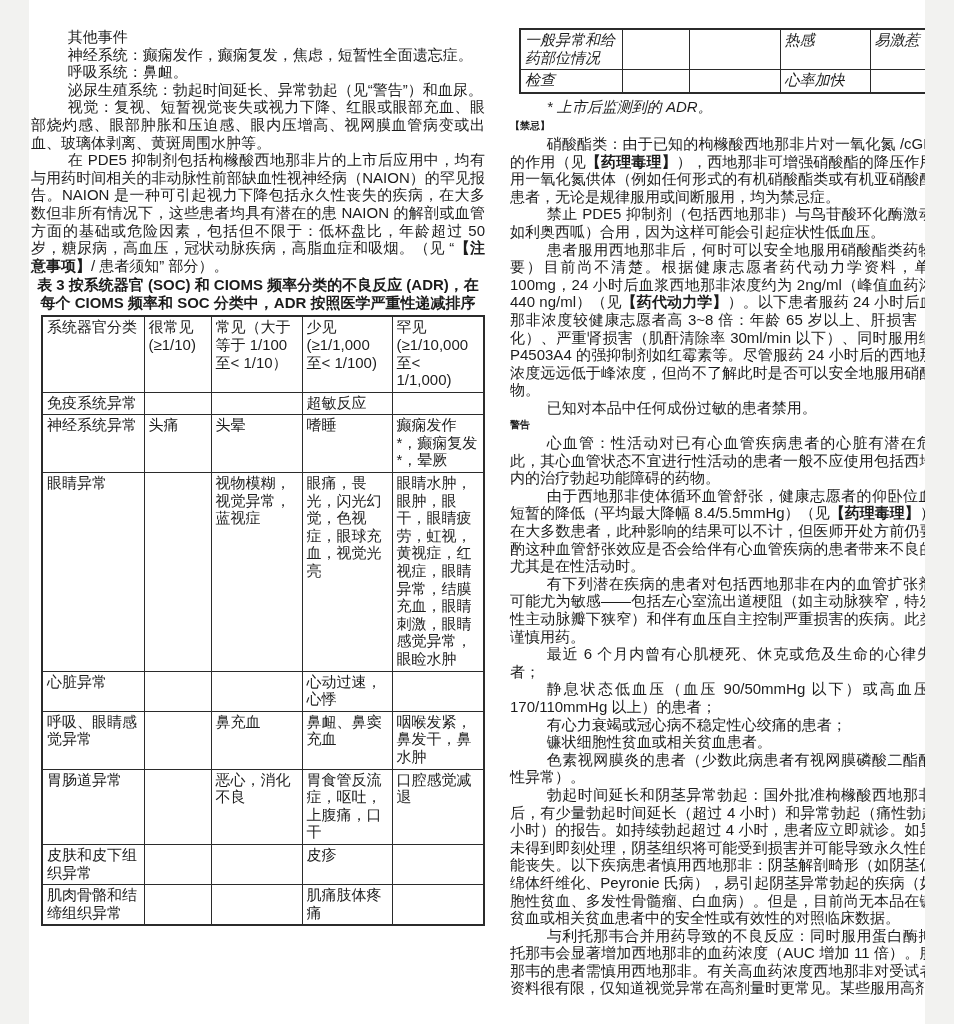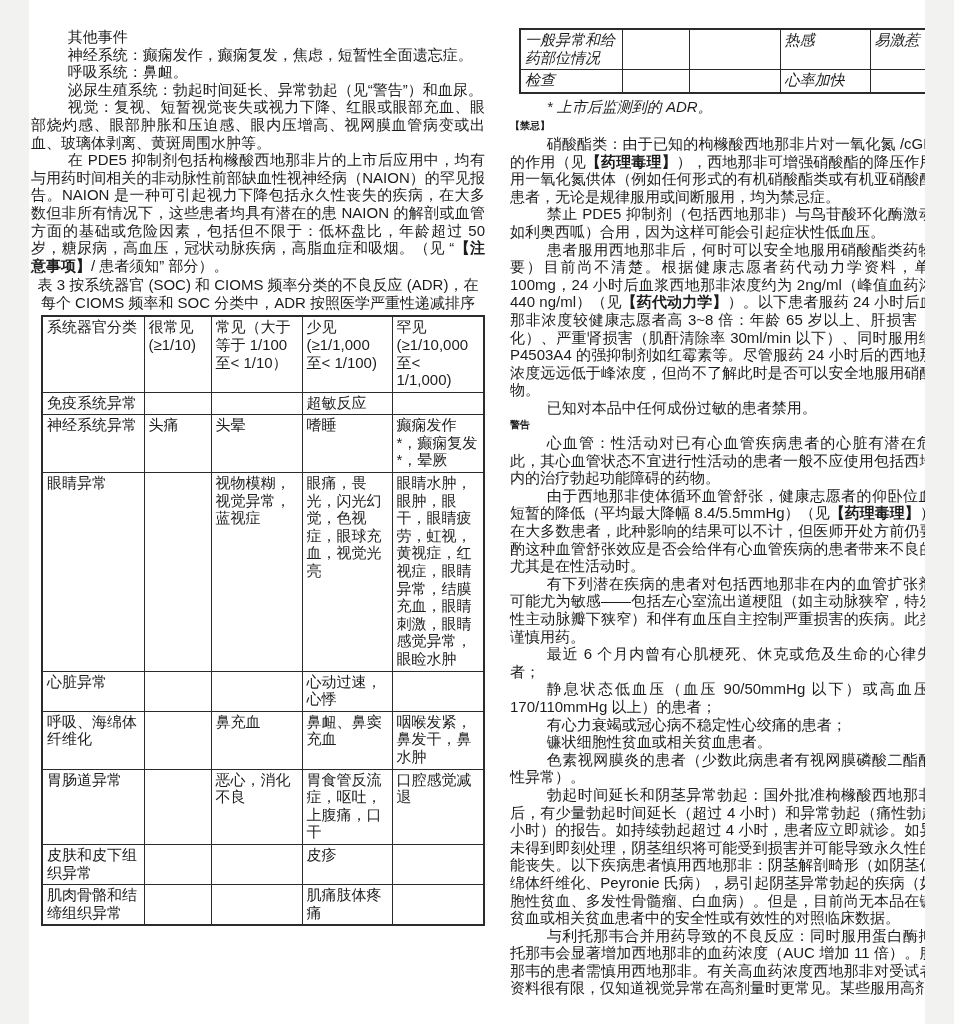--- a/index.html
+++ b/index.html
@@ -7,21 +7,21 @@
     position:relative;width:896px;height:1024px;margin:0 auto;
     background:#ffffff;color:#1c1c1c;
     font-family:"Liberation Sans","DejaVu Sans",sans-serif;
     font-size:15px;line-height:17.6px;overflow:hidden;
   }
   .col{position:absolute;top:28px;}
   .col-left{left:2px;width:454px;}
   .col-right{left:481px;width:470px;}
   .para{margin:0;text-indent:2.45em;text-align:justify;word-break:normal;}
   .sect-heading{margin:0;font-size:10px;font-weight:bold;line-height:17.6px;}
-  .table-title{font-weight:normal;text-align:center;margin:2px 0 3px 0;padding:0 6px;line-height:18px;}
+  .table-title{font-weight:bold;text-align:center;margin:2px 0 3px 0;padding:0 6px;line-height:18px;}
   table.adr{border-collapse:collapse;table-layout:fixed;width:442px;margin-left:10px;
     border:2px solid #2b2b2b;}
   .col-right table.adr{margin-left:9px;font-style:italic;}
   table.adr th,table.adr td{
     border:1.5px solid #2b2b2b;vertical-align:top;text-align:left;
     font-weight:normal;padding:1px 4px 3px 4px;line-height:17.6px;word-break:normal;
   }
   .footnote{margin:4px 0 2px 0;text-indent:2.45em;font-style:italic;}
 </style>
 </head>
@@ -79,21 +79,21 @@
           <td>眼睛水肿，眼肿，眼干，眼睛疲劳，虹视，黄视症，红视症，眼睛异常，结膜充血，眼睛刺激，眼睛感觉异常，眼睑水肿</td>
         </tr>
         <tr>
           <td>心脏异常</td>
           <td></td>
           <td></td>
           <td>心动过速，心悸</td>
           <td></td>
         </tr>
         <tr>
-          <td>呼吸、海绵体纤维化</td>
+          <td>呼吸、眼睛感觉异常</td>
           <td></td>
           <td>鼻充血</td>
           <td>鼻衄、鼻窦充血</td>
           <td>咽喉发紧，鼻发干，鼻水肿</td>
         </tr>
         <tr>
           <td>胃肠道异常</td>
           <td></td>
           <td>恶心，消化不良</td>
           <td>胃食管反流症，呕吐，上腹痛，口干</td>

